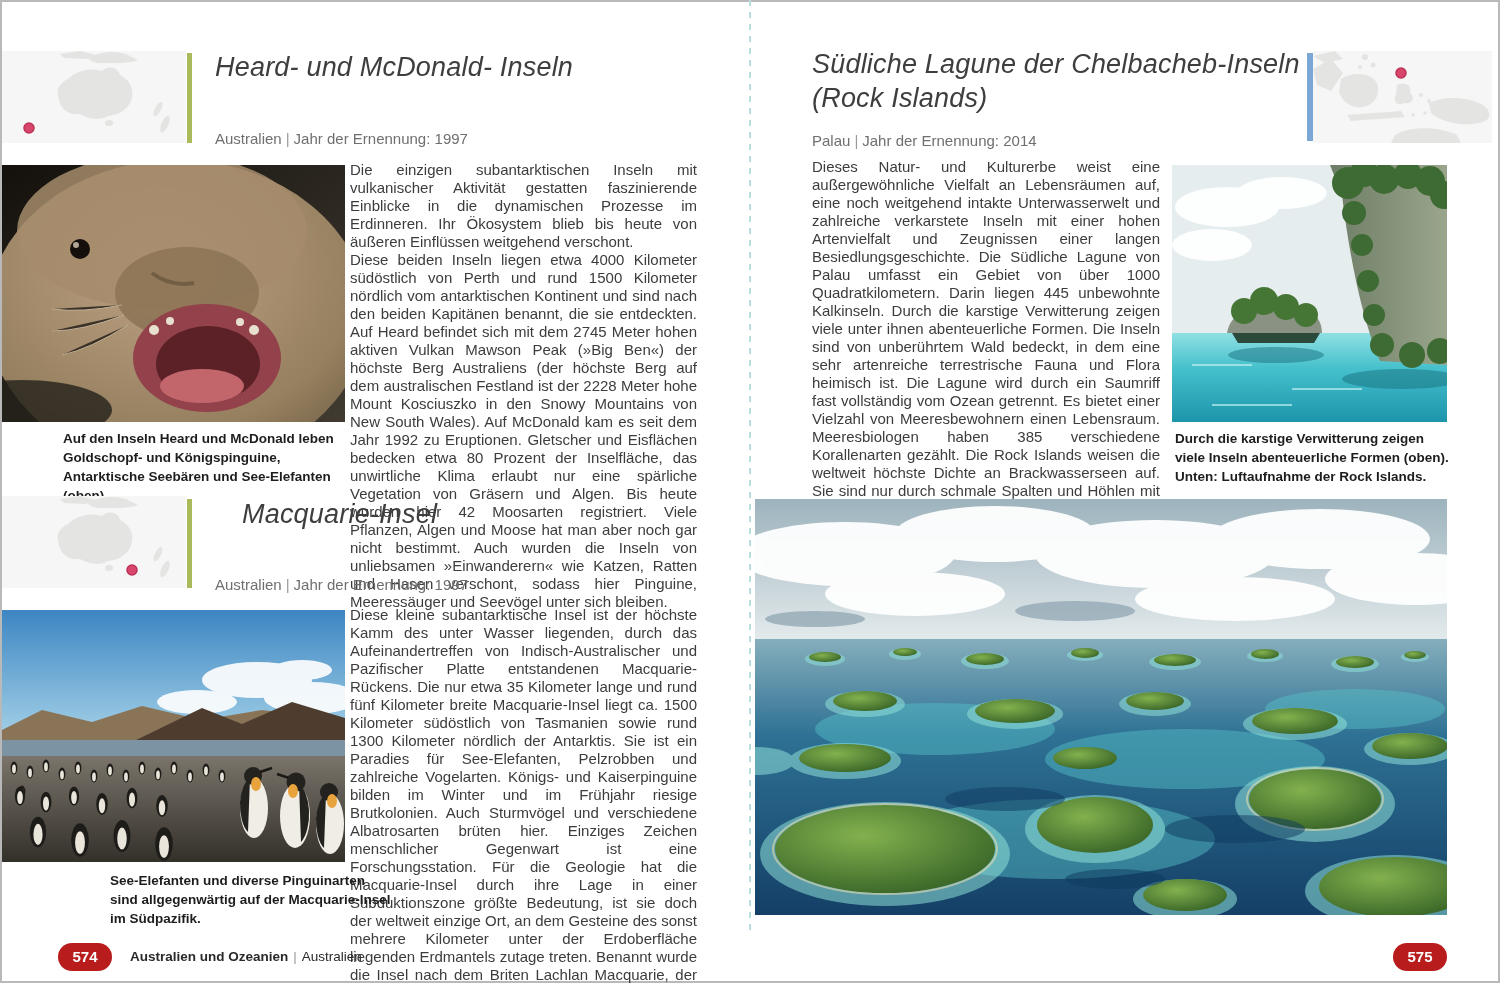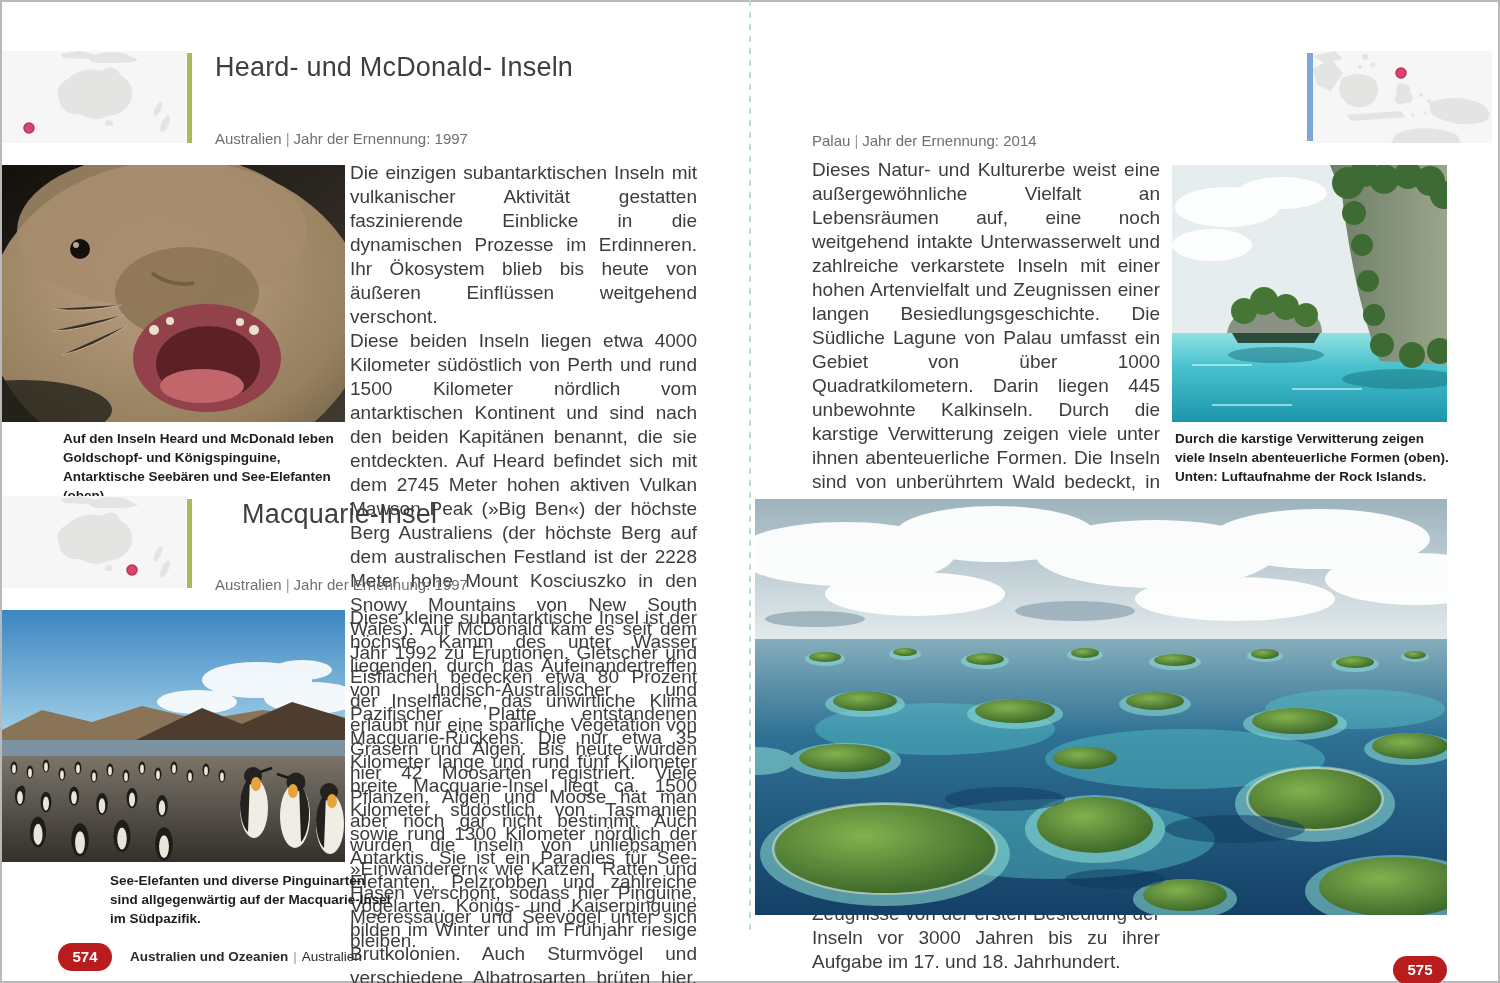--- a/index.html
+++ b/index.html
@@ -8,25 +8,25 @@
         box-shadow:inset 0 0 0 2px #b9b9b9;}
   .abs{position:absolute;}
   
   #divider{left:749px;top:0;width:2px;height:932px;
     background:repeating-linear-gradient(to bottom,#b7dee0 0 6px,transparent 6px 12px);}
   
   .map{background:#f5f6f5;overflow:hidden;}
   .accent-bar-green{width:5px;background:#a9ba5a;}
   .accent-bar-blue{width:6px;background:#7ba7d7;}
   
-  .title{font-size:27px;line-height:34px;font-weight:300;color:#3e3e3e;letter-spacing:.2px;}
+  .title{font-size:27px;line-height:34px;font-weight:300;color:#3e3e3e;letter-spacing:.2px;font-style:italic;}
   .meta{font-size:15px;color:#6f6f6f;}
   .meta .pipe{color:#9a9a9a;padding:0 4px;}
   
-  .body-text{font-size:19px;line-height:24px;color:#3c3c3c;text-align:justify;
+  .body-text{font-size:15px;line-height:18px;color:#3c3c3c;text-align:justify;
              hyphens:auto;-webkit-hyphens:auto;}
   .body-text p{margin:0;}
   .caption{font-size:13.5px;line-height:19px;font-weight:bold;color:#1d1d1d;}
   
   .pagenum-box{width:54px;height:28px;background:#b91c1c;color:#fff;font-weight:bold;
                font-size:15px;text-align:center;line-height:28px;border-radius:14px;}
   .footer-text{font-size:13.5px;line-height:28px;color:#2a2a2a;}
   .footer-text .bold{font-weight:bold;}
   .footer-text .pipe{color:#9a9a9a;padding:0 5px;font-weight:normal;}
   .photo{display:block;}
@@ -224,20 +224,24 @@
     <p>Diese kleine subantarktische Insel ist der höchste Kamm des unter Wasser liegenden, durch das Aufeinandertreffen von Indisch-Australischer und Pazifischer Platte entstandenen Macquarie-Rückens. Die nur etwa 35 Kilometer lange und rund fünf Kilometer breite Macquarie-Insel liegt ca. 1500 Kilometer südöstlich von Tasmanien sowie rund 1300 Kilometer nördlich der Antarktis. Sie ist ein Paradies für See-Elefanten, Pelzrobben und zahlreiche Vogelarten. Königs- und Kaiserpinguine bilden im Winter und im Frühjahr riesige Brutkolonien. Auch Sturmvögel und verschiedene Albatrosarten brüten hier. Einziges Zeichen menschlicher Gegenwart ist eine Forschungsstation. Für die Geologie hat die Macquarie-Insel durch ihre Lage in einer Subduktionszone größte Bedeutung, ist sie doch der weltweit einzige Ort, an dem Gesteine des sonst mehrere Kilometer unter der Erdoberfläche liegenden Erdmantels zutage treten. Benannt wurde die Insel nach dem Briten Lachlan Macquarie, der von 1810 bis 1821 Gouverneur von New South Wales war. Nach ihrer zufälligen Entdeckung 1810 durch den Australier Frederick Hasselborough stand sie zunächst unter der Verwaltung von New South Wales, heute gehört sie zu Tasmanien.</p>
   </div>
 
   <div class="abs caption" style="left:63px;top:871px;width:282px;margin-left:47px;">See-Elefanten und diverse Pinguinarten sind allgegenwärtig auf der Macquarie-Insel im Südpazifik.</div>
 
   <div class="abs pagenum-box" style="left:58px;top:943px;">574</div>
   <div class="abs footer-text" style="left:130px;top:943px;">
     <span class="bold">Australien und Ozeanien</span><span class="pipe">|</span><span>Australien</span>
   </div>
 
+  <div class="abs title" style="left:812px;top:47px;width:520px;">
+    <div>Südliche Lagune der Chelbacheb-Inseln</div>
+    <div>(Rock Islands)</div>
+  </div>
   <div class="abs meta" style="left:812px;top:132px;">
     <span>Palau</span><span class="pipe">|</span><span>Jahr der Ernennung: 2014</span>
   </div>
 
   <div class="abs accent-bar-blue" style="left:1307px;top:53px;height:88px;"></div>
 
   <div class="abs map" style="left:1313px;top:51px;width:179px;height:92px;">
     <svg width="179" height="92" viewBox="0 0 179 92">
       <g fill="#e4e5e3">
         <path d="M0,5 L22,0 L30,8 L12,12 Z"></path>
@@ -413,15 +417,15 @@
         <ellipse cx="250" cy="300" rx="60" ry="12"></ellipse>
           <ellipse cx="480" cy="330" rx="70" ry="14"></ellipse>
         <ellipse cx="360" cy="380" rx="50" ry="10"></ellipse>
       </g>
     </svg>
   </div>
 
   <div class="abs footer-text" style="right:117px;top:998px;text-align:right;">
     <span>Palau</span><span class="pipe">|</span><span class="bold">Australien und Ozeanien</span>
   </div>
-  <div class="abs pagenum-box" style="left:1393px;top:943px;margin-top:13px;">575</div>
+  <div class="abs pagenum-box" style="left:1393px;top:943px;">575</div>
 
 </div>
 
 </body></html>

